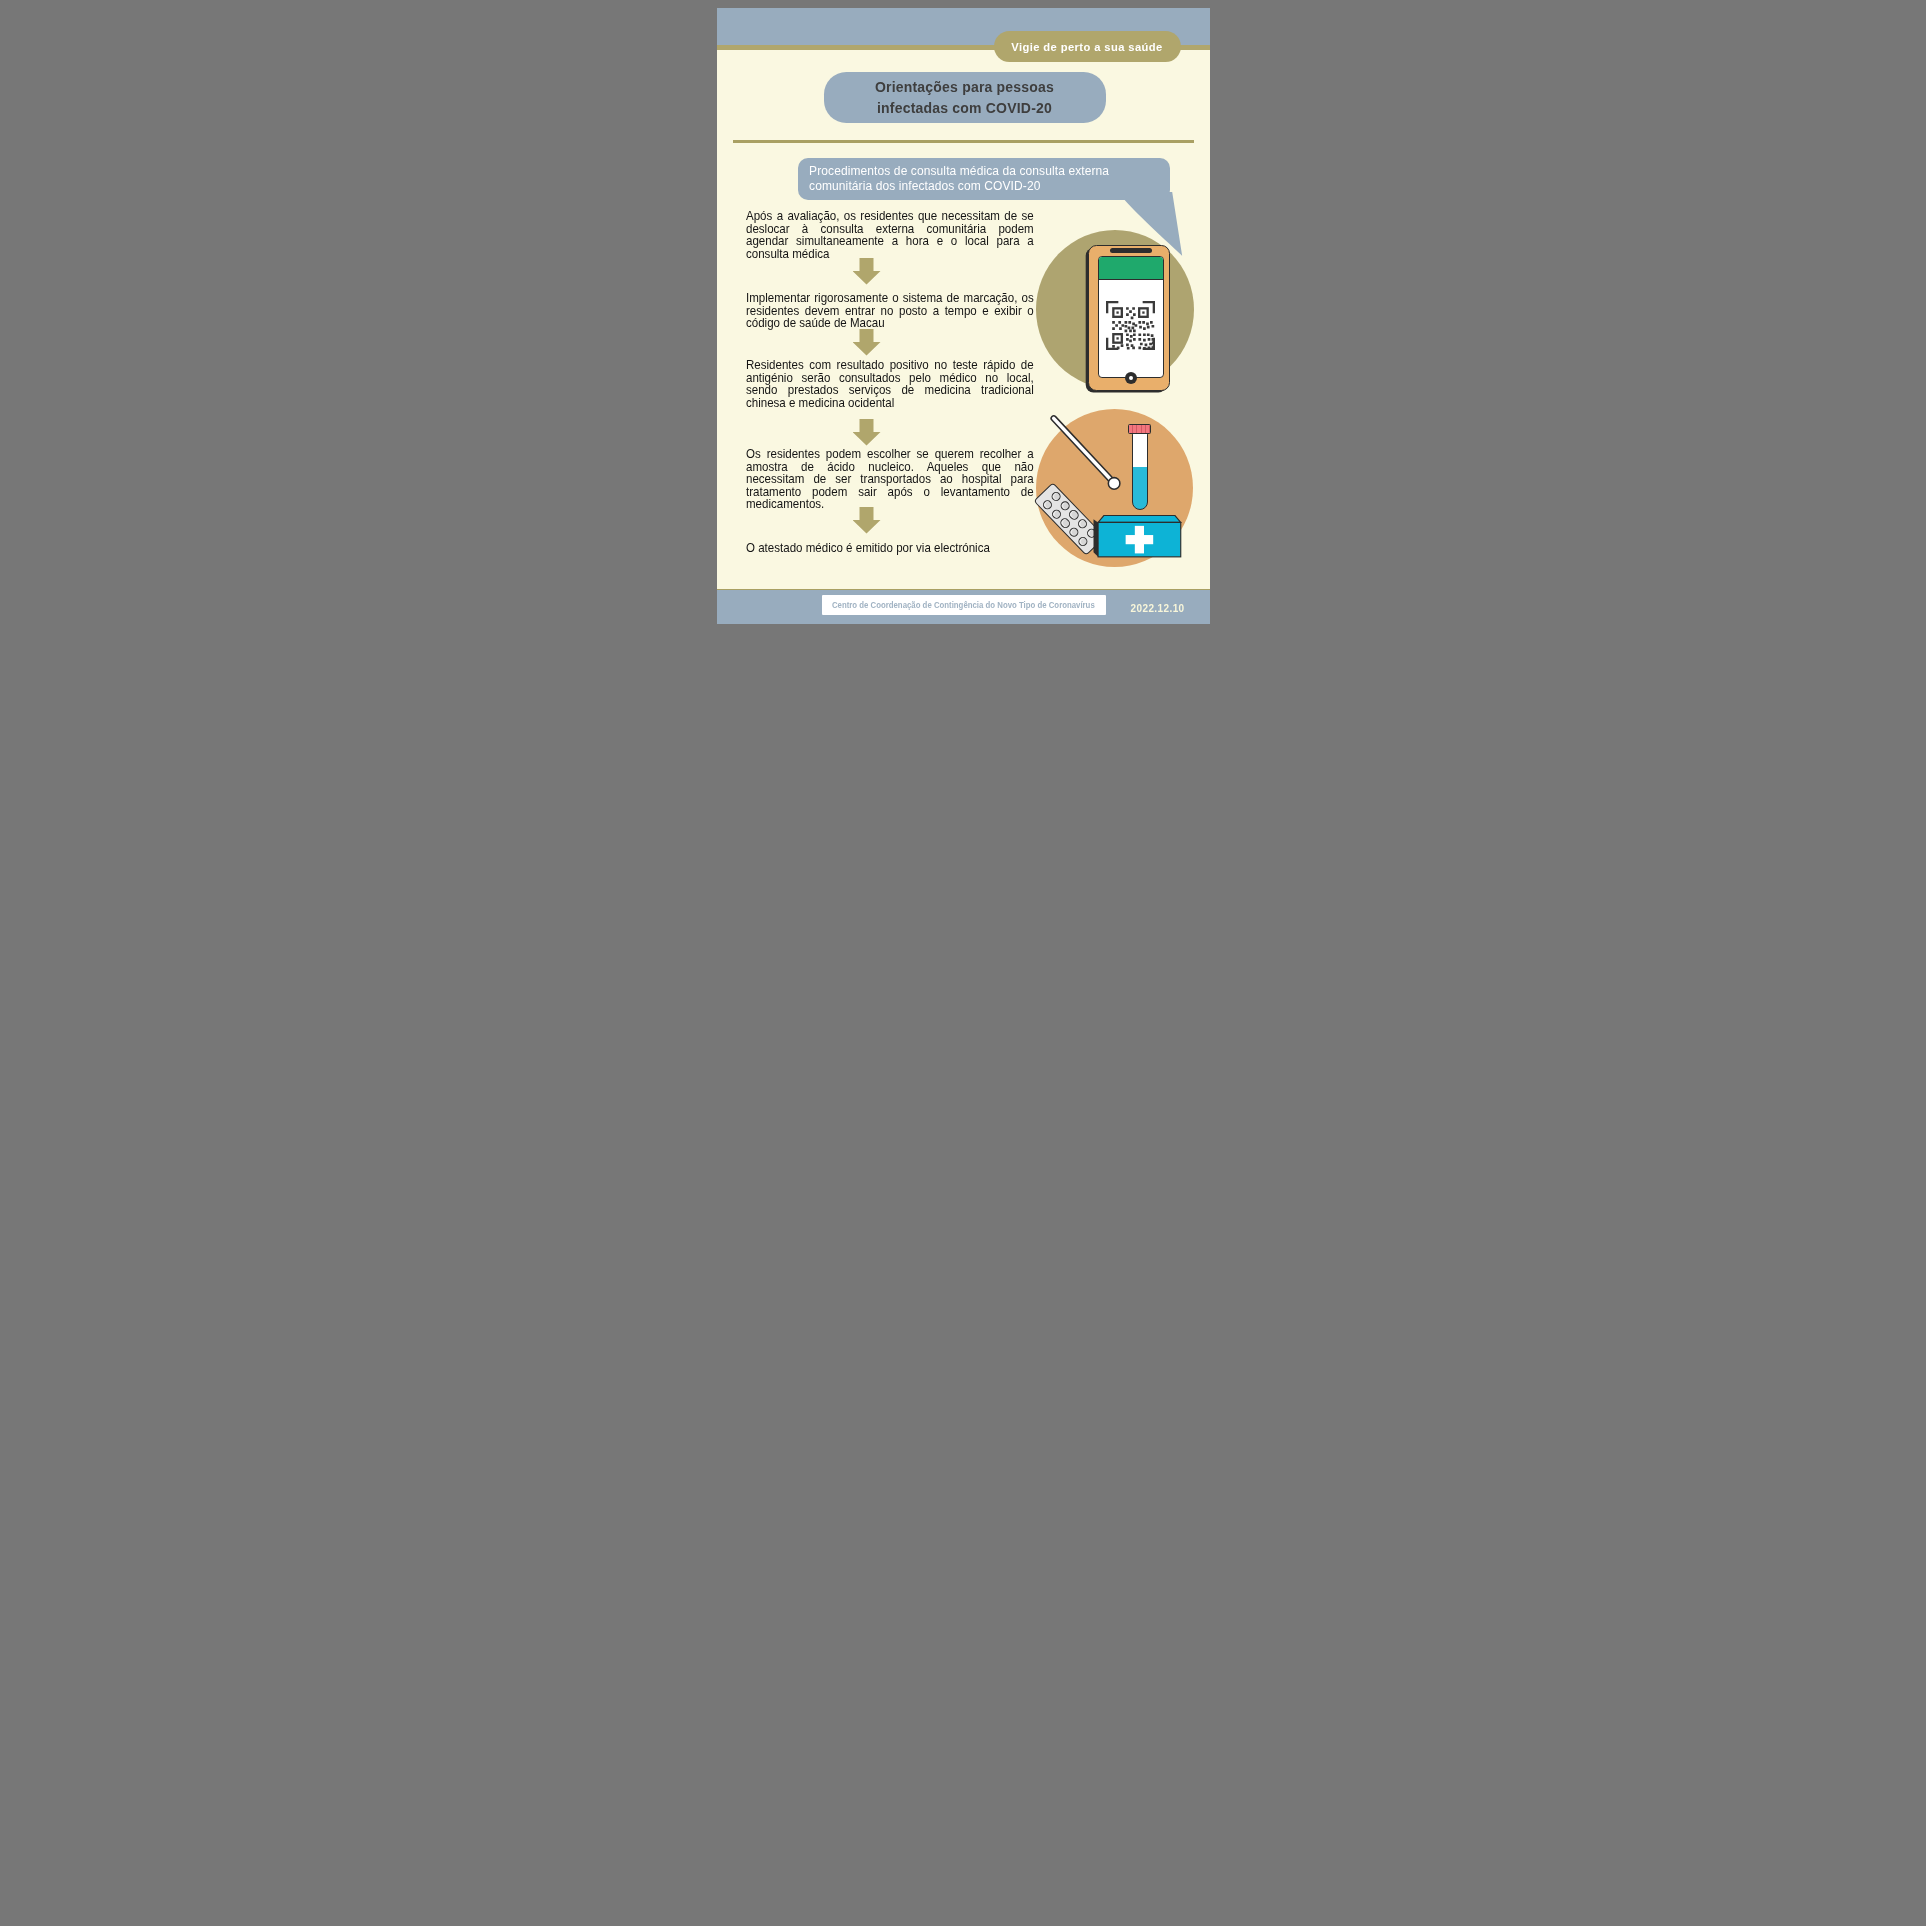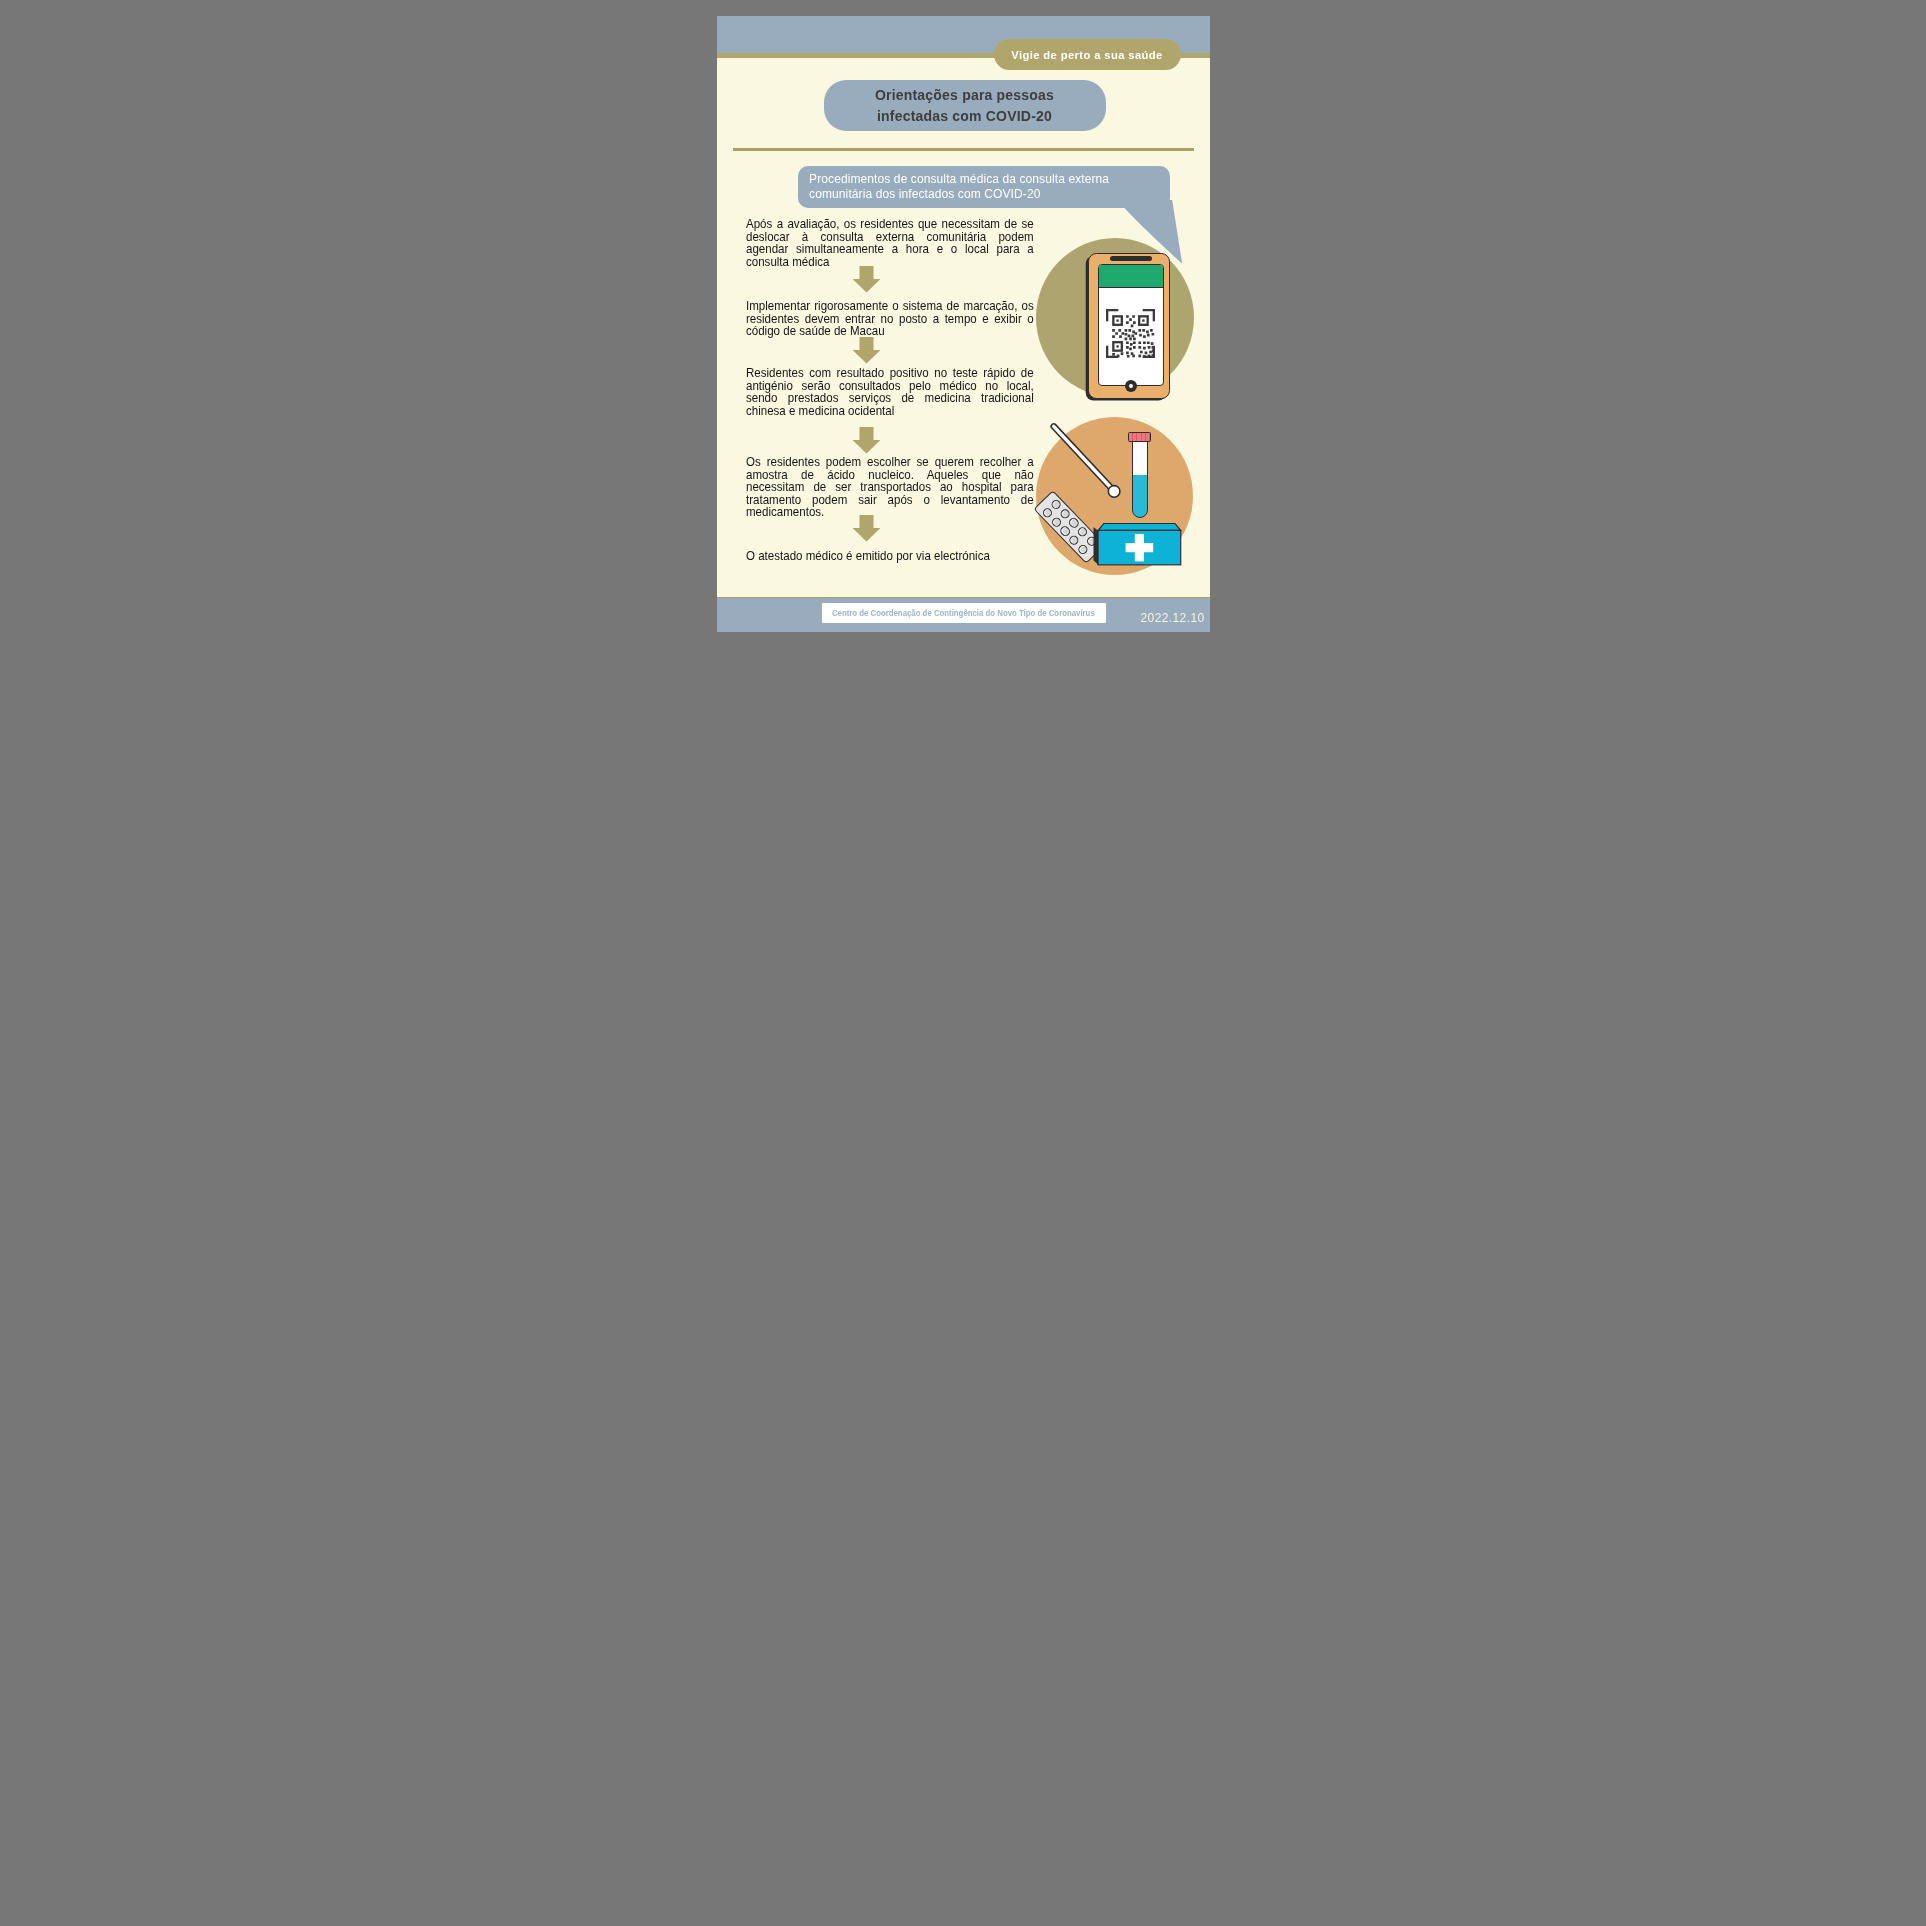--- a/index.html
+++ b/index.html
@@ -1,17 +1,17 @@
 <!DOCTYPE html>
 <html style="--cream: #FAF8E1; --blue: #98ACBE; --olive: #B0A66C; --olive-dark: #A9A063; --olive-circle: #AEA470; --ink: #141414; --title-ink: #3E3E3E; --orange-circle: #DEA76C; --phone-tan: #E9AF6B; --outline: #2D2D2D; --green: #1FA96C; --cyan-tube: #29BAD8; --cyan-box: #0DB3D6; --cap-red: #F3767E; --cap-red-dark: #D05B64; --pill-gray: #E4E4E4; --footer-text: #A1B3C3; --date-cream: #F8F6DA; --qr: #3A3A3A;font-size:6.2px"><head>
 <meta charset="utf-8">
 <style>
   html,body{margin:0;padding:0;background:#777;}
   .canvas{
-    position:relative;width:493px;height:616px;margin:16px auto;
+    position:relative;width:493px;height:616px;margin:8px auto;
     background:var(--cream);overflow:hidden;
     font-family:"Liberation Sans","DejaVu Sans",sans-serif;
   }
   .abs{position:absolute;}
   
   .topbar{left:0;top:0;width:493px;height:38px;background:var(--blue);}
   .topstrip{left:0;top:37px;width:493px;height:5px;background:var(--olive);}
   .badge{
     left:277px;top:23px;width:187px;height:31px;border-radius:15.4px;background:var(--olive);
     color:#fff;font-size:11.2px;font-weight:bold;letter-spacing:0.4px;
@@ -83,21 +83,21 @@
   .medbox{left:376px;top:506px;width:89px;height:44px;}
   
   .footer-strip{left:0;top:581px;width:493px;height:1.9px;background:var(--olive-dark);}
   .footer-bar{left:0;top:582px;width:493px;height:34px;background:var(--blue);}
   .footer-pill{
     left:105px;top:587px;width:284px;height:20.4px;border-radius:1px;background:#fff;
     color:var(--footer-text);font-size:8.9px;font-weight:bold;
     display:flex;align-items:center;justify-content:center;overflow:hidden;
   }
   .footer-pill span{display:inline-block;transform:scaleX(.88);transform-origin:center;white-space:nowrap;}
-  .date{left:424px;top:595px;font-size:12px;font-weight:normal;color:var(--date-cream);letter-spacing:0.4px;}
+  .date{left:414px;top:595px;font-size:10px;font-weight:bold;color:var(--date-cream);letter-spacing:0.4px;}
 </style>
 </head>
 <body>
 
 <div class="canvas">
 
   <div class="abs topbar"></div>
   <div class="abs topstrip"></div>
   <div class="abs badge">
     <span>Vigie de perto a sua saúde</span>

